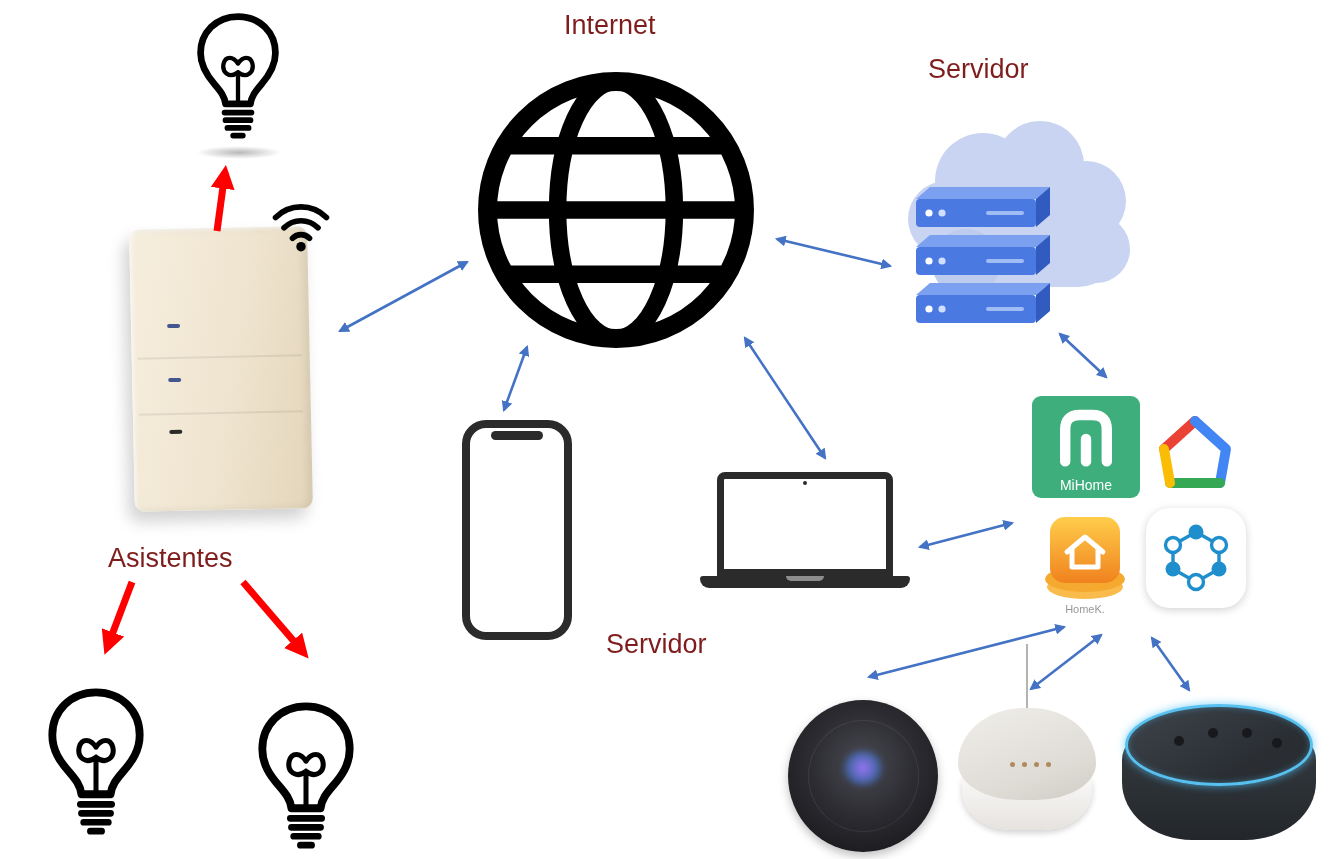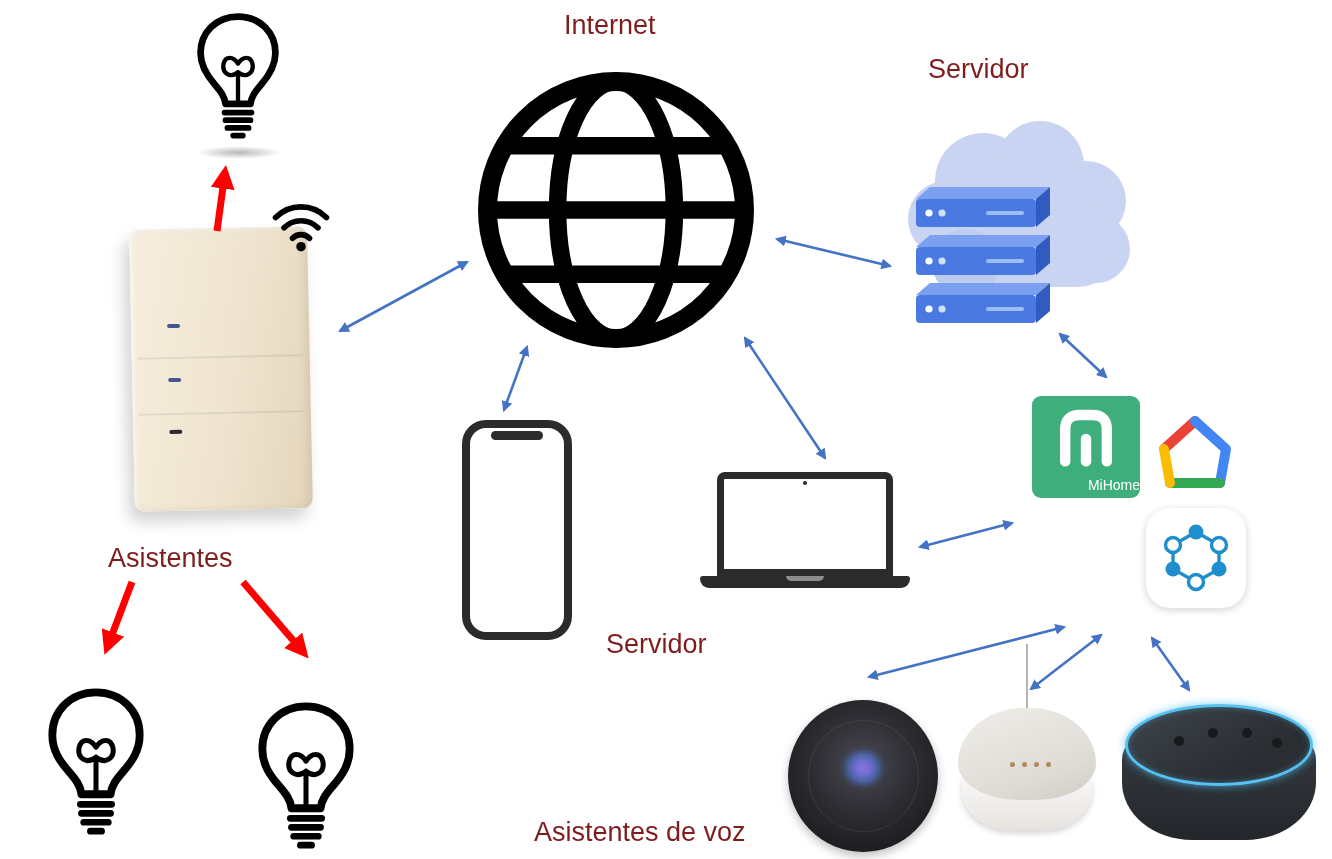--- a/index.html
+++ b/index.html
@@ -51,21 +51,21 @@
     width:4px; height:4px; border-radius:50%; background:#2b2b2b; }
   .laptop .base { position:relative; width:210px; height:12px; background:#2b2b2b; border-radius:3px 3px 9px 9px; }
   .laptop .hinge { position:absolute; top:0; left:50%; transform:translateX(-50%);
     width:38px; height:5px; background:#8d8d8d; border-radius:0 0 5px 5px; }
 
   
   .mihome { position:absolute; left:1032px; top:396px; width:108px; height:102px;
     background:#3EAF7C; border-radius:9px; }
   .mihome .glyph { position:absolute; left:14px; top:2px; width:80px; height:74px; }
   .mihome .mihome-label { position:absolute; bottom:5px; width:100%; text-align:center;
-    color:#fff; font-size:14px;padding-left:28px; }
+    color:#fff; font-size:14px; }
 
   .ghome { position:absolute; left:1156px; top:412px; width:78px; height:80px; }
 
   .homekit { position:absolute; left:1040px; top:515px; width:90px; height:100px; }
   .homekit .hk-label { position:absolute; bottom:0; width:100%; text-align:center; color:#999; font-size:11px; }
 
   .smartthings { position:absolute; left:1146px; top:508px; width:100px; height:100px;
     background:#fff; border-radius:24px; box-shadow:0 2px 8px rgba(0,0,0,.18); }
 
   
@@ -107,21 +107,20 @@
         <path d="M50 95 L50 64 M50 64 C41 71 33 64 35 55 C37 47 45 47 50 55 M50 64 C59 71 67 64 65 55 C63 47 55 47 50 55" fill="none" stroke="currentColor" stroke-width="4.5" stroke-linecap="round"></path>
         <path d="M36 106 H64 M37 114 H63 M39 122 H61 M45 130 H55" fill="none" stroke="currentColor" stroke-width="6" stroke-linecap="round"></path>
       </symbol>
     </defs>
   </svg>
 
   <div class="label" style="left:564px; top:10px;">Internet</div>
   <div class="label" style="left:928px; top:54px;">Servidor</div>
   <div class="label" style="left:108px; top:543px;">Asistentes</div>
   <div class="label" style="left:606px; top:629px;">Servidor</div>
-  <div class="label" style="left:534px; top:817px;">Asistentes de voz</div>
 
   <svg class="globe" viewBox="0 0 200 200">
     <circle cx="100" cy="100" r="88" fill="none" stroke="#000" stroke-width="13"></circle>
     <ellipse cx="100" cy="100" rx="40" ry="88" fill="none" stroke="#000" stroke-width="12"></ellipse>
     <line x1="13" y1="100" x2="187" y2="100" stroke="#000" stroke-width="12"></line>
     <line x1="27" y1="56" x2="173" y2="56" stroke="#000" stroke-width="12"></line>
     <line x1="27" y1="144" x2="173" y2="144" stroke="#000" stroke-width="12"></line>
   </svg>
 
   <svg style="position:absolute; left:888px; top:103px;" width="250" height="237" viewBox="0 0 250 237">
@@ -210,20 +209,35 @@
   </div>
 
   <svg class="ghome" viewBox="0 0 78 80">
     <polygon points="39,9 70,37 64,71 14,71 8,37" fill="#fff"></polygon>
     <path d="M39 9 L8 37" fill="none" stroke="#EA4335" stroke-width="10" stroke-linecap="round"></path>
     <path d="M39 9 L70 37 L64 71" fill="none" stroke="#4285F4" stroke-width="10" stroke-linecap="round" stroke-linejoin="round"></path>
     <path d="M64 71 L14 71" fill="none" stroke="#34A853" stroke-width="10" stroke-linecap="round"></path>
     <path d="M14 71 L8 37" fill="none" stroke="#FBBC05" stroke-width="10" stroke-linecap="round"></path>
   </svg>
 
+  <div class="homekit">
+    <svg width="90" height="86" viewBox="0 0 90 86">
+      <defs>
+        <linearGradient id="hkg" x1="0" y1="0" x2="0" y2="1">
+          <stop offset="0" stop-color="#FFCD4B"></stop>
+            <stop offset="1" stop-color="#F0821E"></stop>
+        </linearGradient>
+      </defs>
+      <ellipse cx="45" cy="72" rx="38" ry="12" fill="#F9BB4C"></ellipse>
+      <ellipse cx="45" cy="64" rx="40" ry="13" fill="#F6A92F"></ellipse>
+      <rect x="10" y="2" width="70" height="66" rx="15" fill="url(#hkg)"></rect>
+      <path d="M27 37 L45 22 L63 37 M32 33 V52 H58 V33" fill="none" stroke="#fff" stroke-width="5" stroke-linecap="round" stroke-linejoin="round"></path>
+    </svg>
+    <div class="hk-label">HomeK.</div>
+  </div>
 
   <div class="smartthings">
     <svg width="100" height="100" viewBox="0 0 100 100">
       <g stroke="#1F8ECD" stroke-width="3.4">
         <line x1="50" y1="24" x2="73" y2="37"></line>
         <line x1="73" y1="37" x2="73" y2="61"></line>
         <line x1="73" y1="61" x2="50" y2="74"></line>
         <line x1="50" y1="74" x2="27" y2="61"></line>
         <line x1="27" y1="61" x2="27" y2="37"></line>
         <line x1="27" y1="37" x2="50" y2="24"></line>

